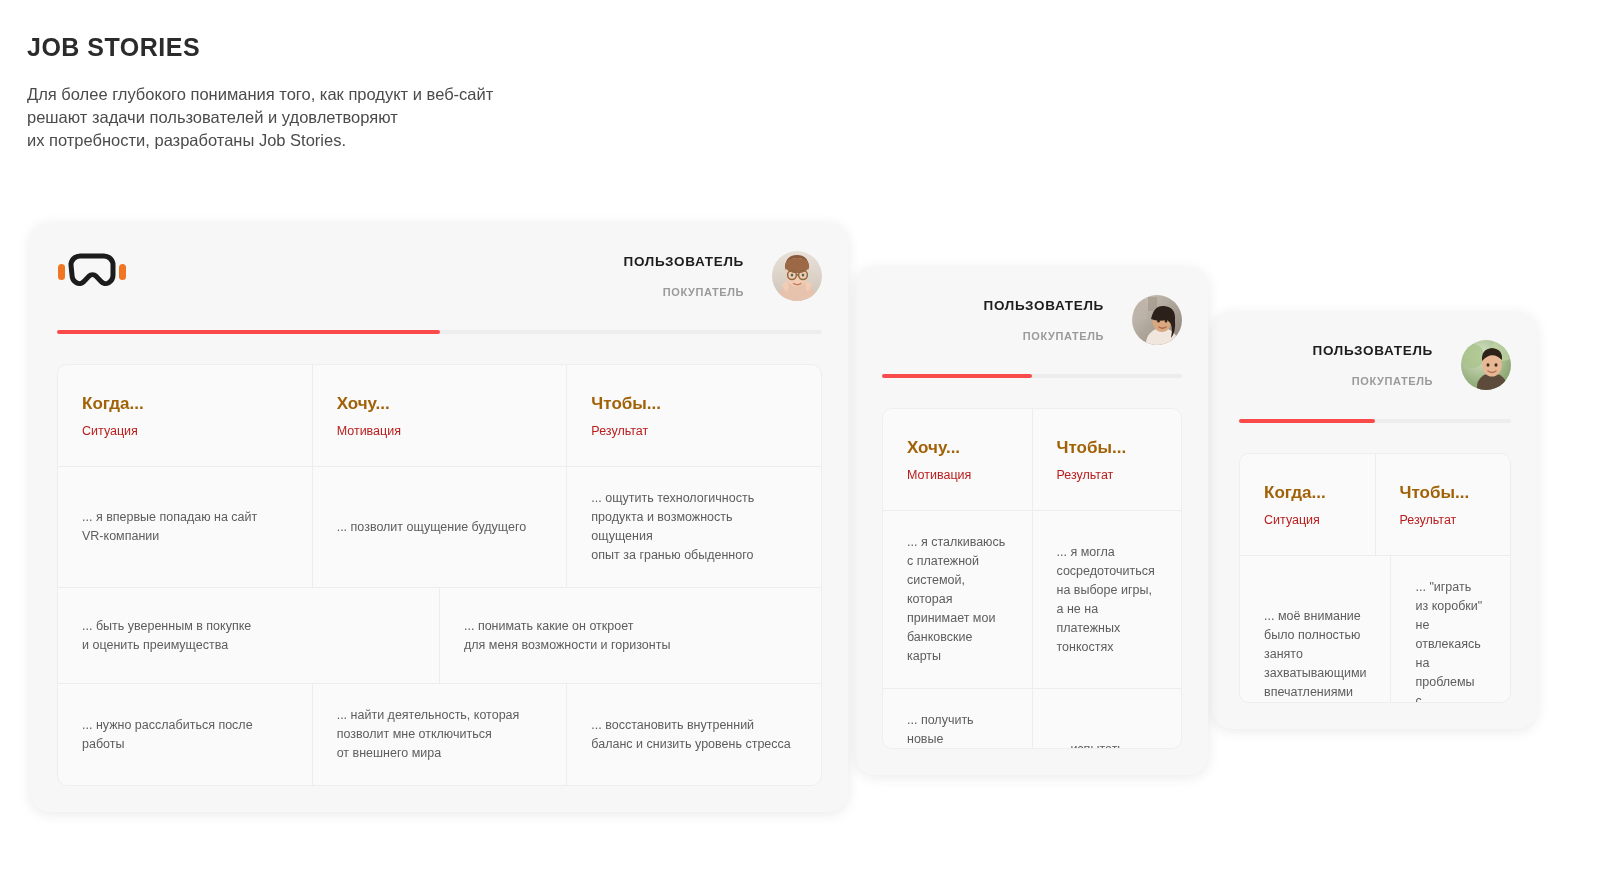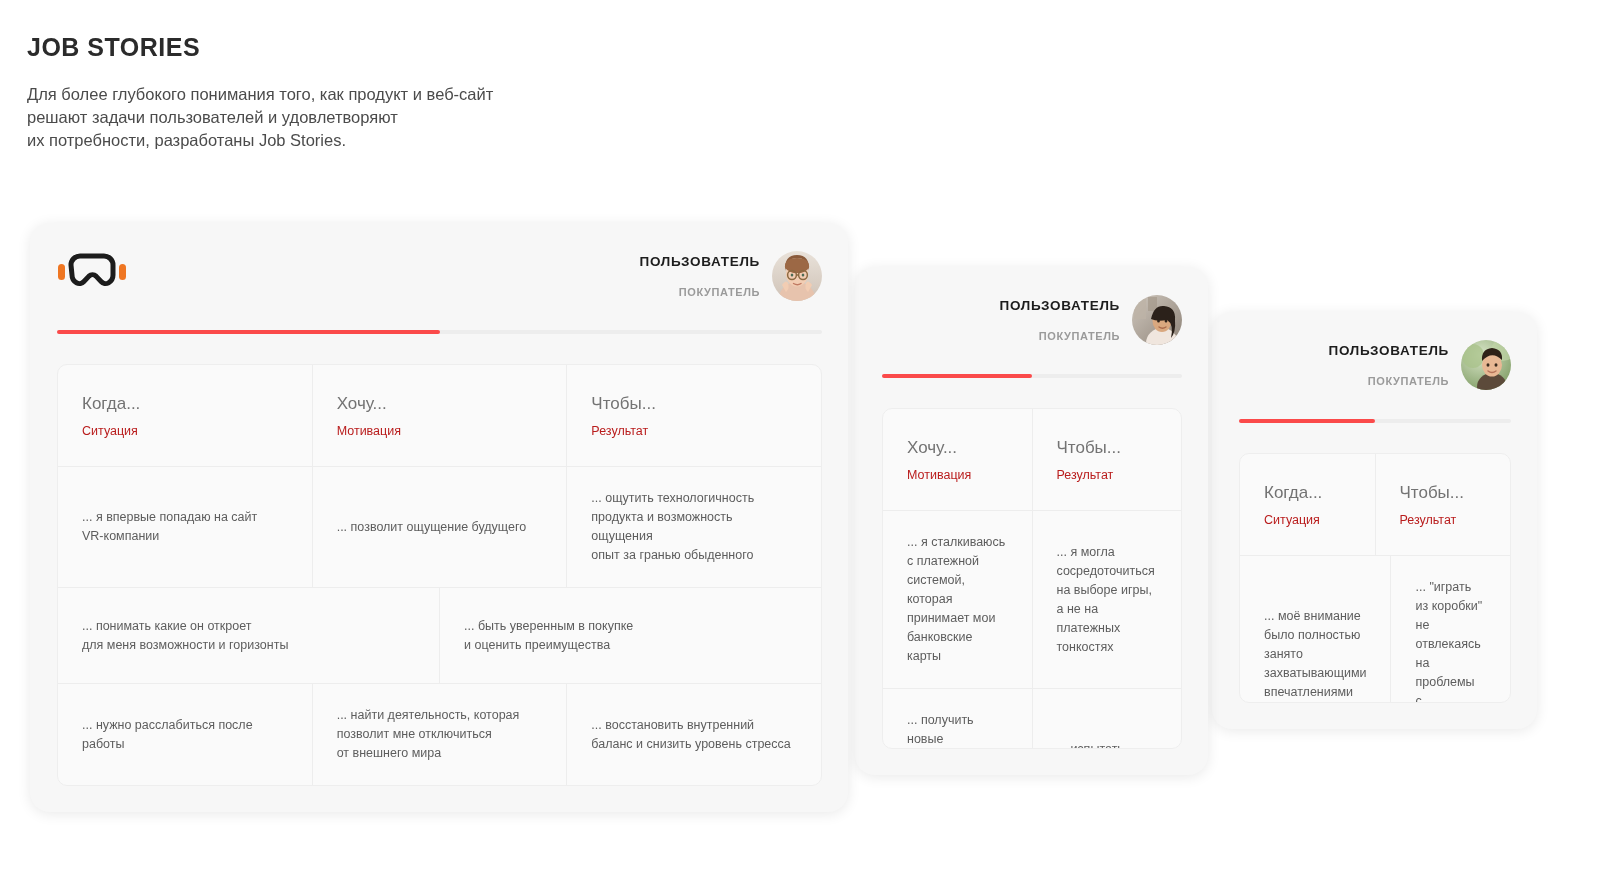--- a/index.html
+++ b/index.html
@@ -51,21 +51,21 @@
   .vr-logo {
     position: absolute;
     left: 27px; top: 28px;
     width: 70px; height: 42px;
   }
   .user-meta {
     position: absolute;
     right: 26px; top: 28px;
     display: flex;
     align-items: center;
-    gap: 12px;
+    gap: 28px;
   }
   .user-text { text-align: right; }
   .user-role {
     font-size: 13.5px;
     font-weight: bold;
     letter-spacing: 0.7px;
     color: #1d1d1d;
     text-transform: uppercase;
   }
   .user-sub {
@@ -120,22 +120,22 @@
     display: flex;
     flex-direction: column;
     justify-content: center;
   }
   .tcell + .tcell { border-left: 1px solid #ededed; }
 
   .head-row { flex: 0 0 101px; }
   .head-row .tcell { justify-content: center; }
   .col-title {
     font-size: 17px;
-    font-weight: normal;
-    color: #737373;
+    font-weight: bold;
+    color: #a16207;
   }
   .col-sub {
     margin-top: 10px;
     font-size: 12.5px;
     color: #b91c1c;
   }
   .cell-text {
     font-size: 12.5px;
     line-height: 19px;
     color: #5d5d5d;
@@ -361,26 +361,26 @@
           </div>
           <div class="tcell">
             <div class="cell-text">... ощутить технологичность
 продукта и возможность ощущения
 опыт за гранью обыденного</div>
           </div>
         </div>
 
         <div class="trow">
           <div class="tcell">
+            <div class="cell-text">... быть уверенным в покупке
+и оценить преимущества</div>
+          </div>
+          <div class="tcell">
             <div class="cell-text">... понимать какие он откроет
 для меня возможности и горизонты</div>
-          </div>
-          <div class="tcell">
-            <div class="cell-text">... быть уверенным в покупке
-и оценить преимущества</div>
           </div>
         </div>
 
         <div class="trow">
           <div class="tcell">
             <div class="cell-text">... нужно расслабиться после
 работы</div>
           </div>
           <div class="tcell">
             <div class="cell-text">... найти деятельность, которая

